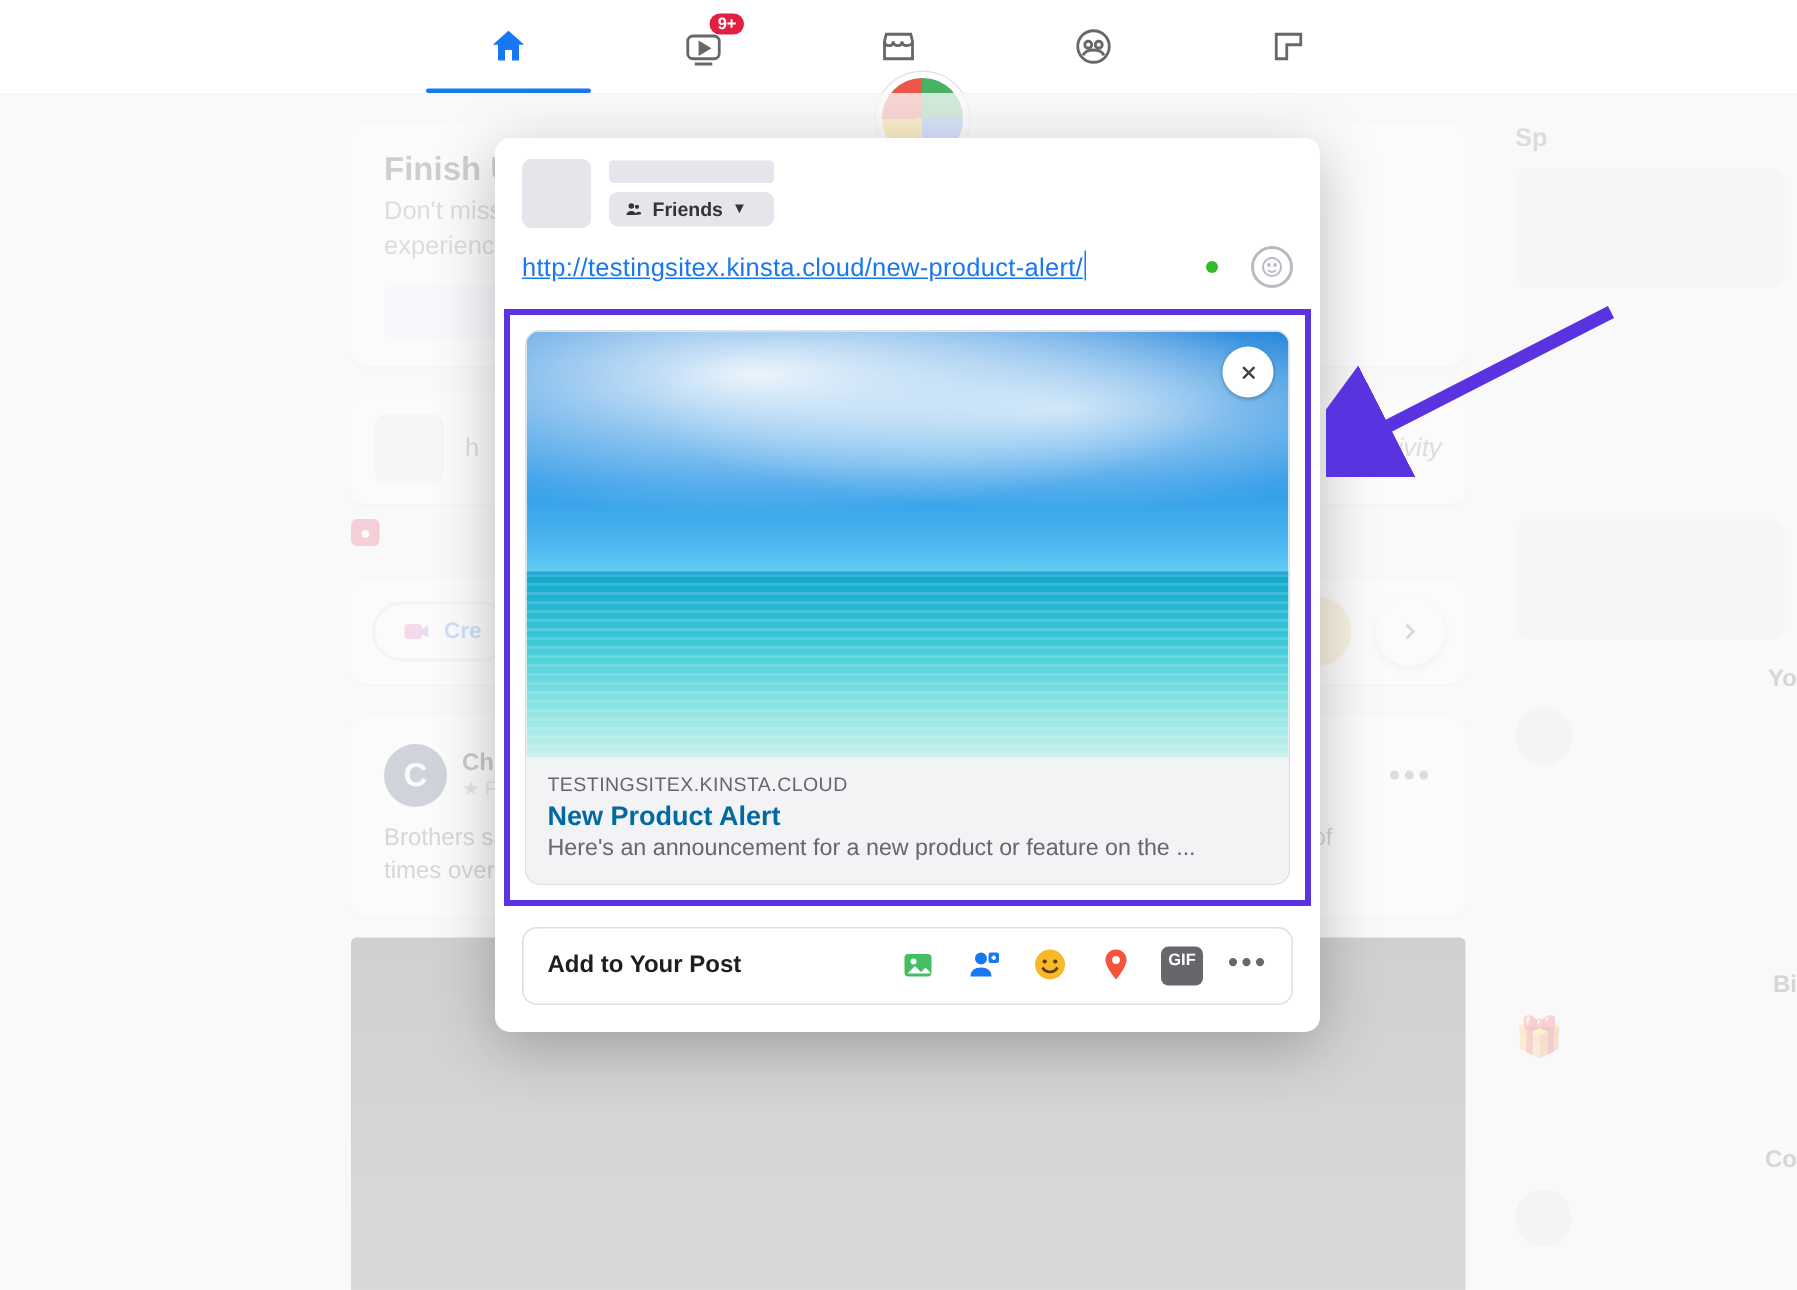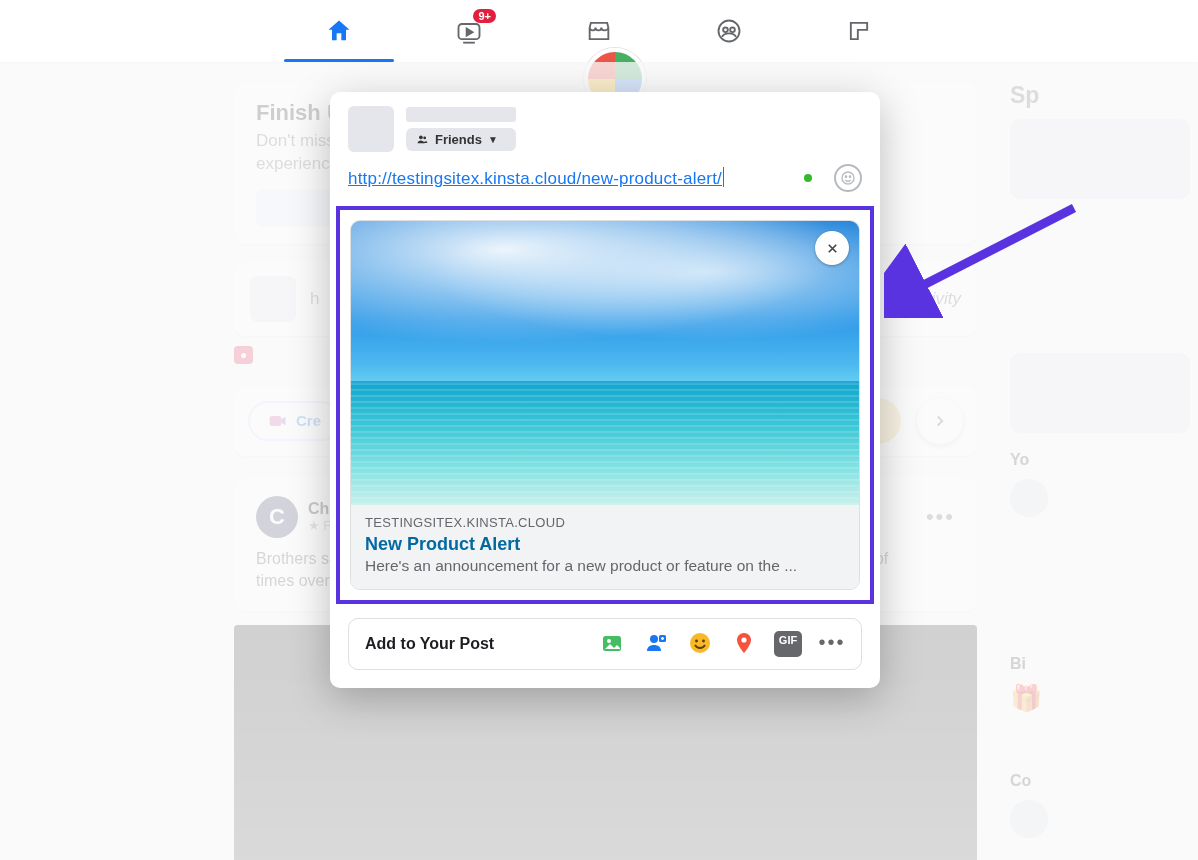--- a/index.html
+++ b/index.html
@@ -37,23 +37,23 @@
 .post-card { margin-top: 22px; }
 .post-head { display: flex; gap: 10px; align-items: center; }
 .post-avatar { width: 42px; height: 42px; border-radius: 50%; background: #2e3a59; color: #fff; display: flex; align-items: center; justify-content: center; font-family: Georgia, serif; font-weight: 700; font-size: 22px; }
 .post-name { font-size: 16px; font-weight: 600; color: #050505; }
 .post-sub { font-size: 13px; color: #8a8d91; }
 .post-dots { margin-left: auto; color: #65676b; font-size: 22px; letter-spacing: 2px; }
 .post-body { margin-top: 10px; color: #444; font-size: 16px; line-height: 1.4; }
 .post-img { margin-top: 14px; height: 380px; background: linear-gradient(180deg,#2a2a2a,#555 60%,#888); border-radius: 4px; }
 
 .rightcol { position: absolute; top: 20px; right: 0; width: 200px; padding-left: 12px; }
-.rightcol h4 { font-size: 23px; font-weight: 600; color: #65676b; margin-bottom: 10px; }
+.rightcol h4 { font-size: 17px; font-weight: 600; color: #65676b; margin-bottom: 10px; }
 .right-item { width: 180px; height: 80px; background: #e4e6eb; border-radius: 10px; margin-bottom: 14px; }
-.right-txt { font-size: 16px; font-weight: 600; color: #444; margin: 18px 0 10px 0; }
+.right-txt { font-size: 16px; font-weight: 600; color: #444; margin: 18px 0 10px 0; text-align: right; }
 .right-dot { width: 38px; height: 38px; border-radius: 50%; background: #dcdfe3; margin-bottom: 20px; }
 
 
 .modal { position: absolute; top: 92px; left: 330px; width: 550px; background: #fff; border-radius: 10px; box-shadow: 0 10px 40px rgba(0,0,0,0.25); z-index: 50; padding-bottom: 18px; }
 .modal-head { text-align: center; padding: 18px 0 16px; border-bottom: 1px solid #e4e6eb; position: relative; margin: 0 14px; }
 .modal-title { font-size: 21px; font-weight: 700; color: #050505; }
 .modal-close { position: absolute; right: 0; top: 10px; width: 38px; height: 38px; border-radius: 50%; background: #e4e6eb; display: flex; align-items: center; justify-content: center; color: #5a5c60; cursor: pointer; }
 .modal-close svg { width: 18px; height: 18px; }
 
 .user-row { display: flex; gap: 12px; padding: 14px 18px 6px; align-items: center; }

